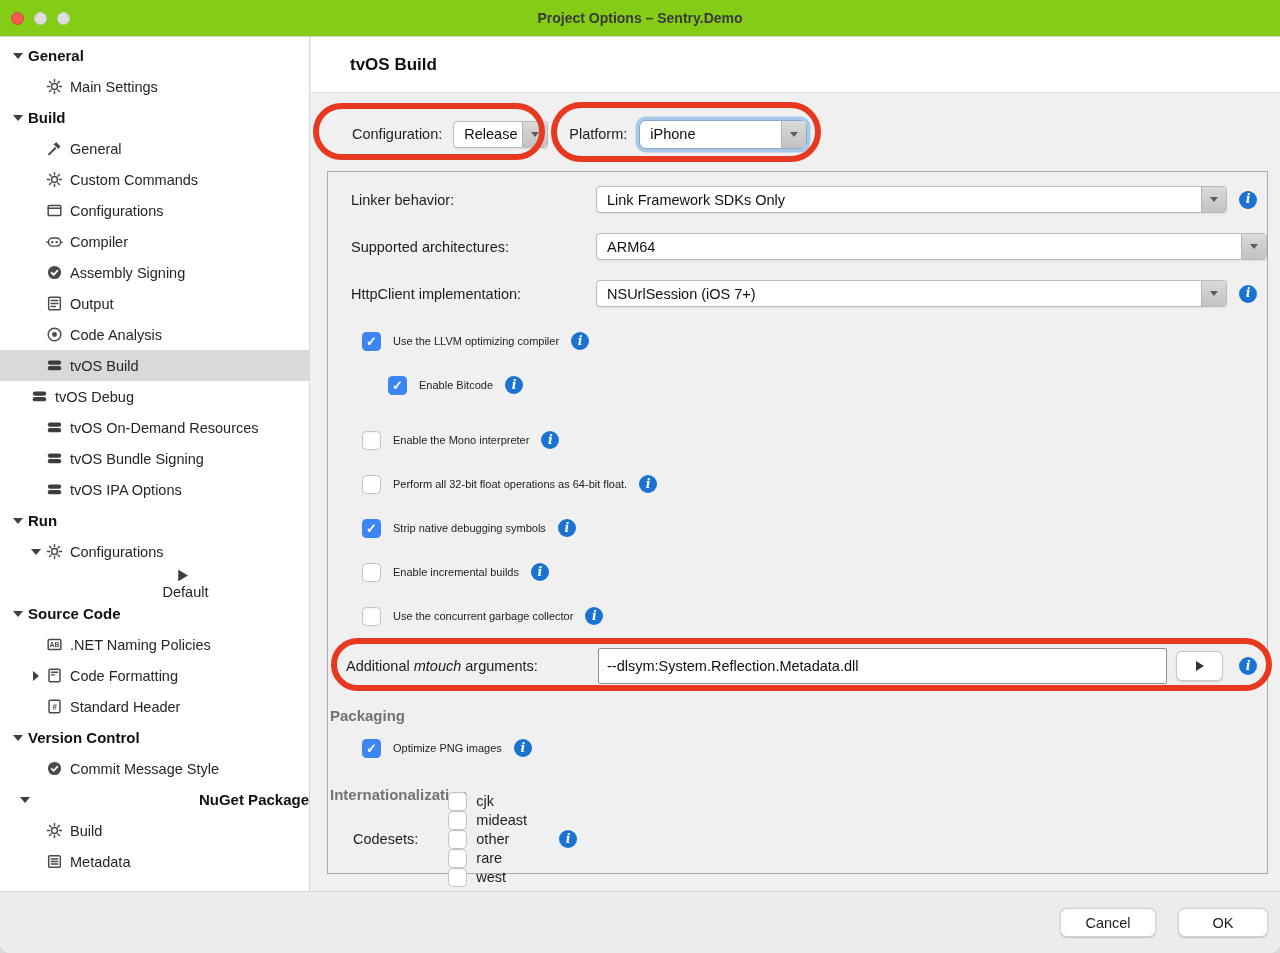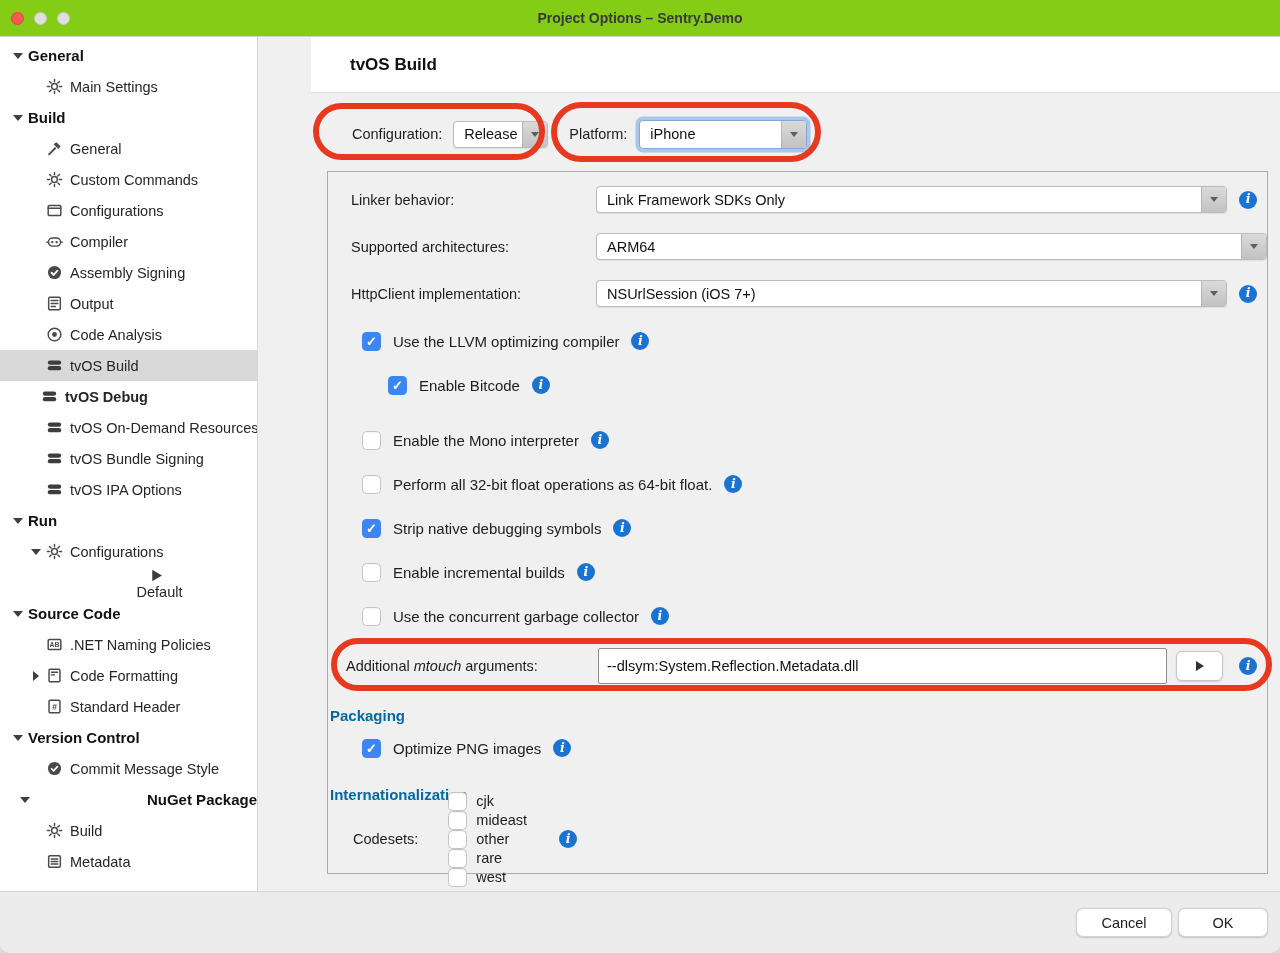--- a/index.html
+++ b/index.html
@@ -13,21 +13,21 @@
           border-radius:0 0 10px 10px;}
   
   .titlebar{position:absolute;left:0;top:0;right:0;height:37px;background:#84cc16;
             border-bottom:1px solid #d2d2d2;display:flex;align-items:center;justify-content:center;box-sizing:border-box;}
   .title{font-size:14px;font-weight:bold;color:#3a3a3a;}
   .traffic{position:absolute;left:11px;top:12px;display:flex;gap:10px;}
   .light{width:13px;height:13px;border-radius:50%;box-sizing:border-box;}
   .light.red{background:#f45c52;border:1px solid #e0443a;}
   .light.gray{background:#dfdfdf;border:1px solid #c9c9c9;}
   
-  .sidebar{position:absolute;left:0;top:37px;width:258px;height:854px;background:#fff;
+  .sidebar{position:absolute;left:0;top:37px;width:310px;height:854px;background:#fff;
            border-right:1px solid #d8d8d8;box-sizing:border-box;padding-top:3px;overflow:hidden;}
   .tree-row{height:31px;display:flex;align-items:center;font-size:14.5px;color:#262626;white-space:nowrap;}
   .tree-row.section{font-weight:bold;color:#111;font-size:15px;}
   .tree-row.selected{background:#d9d9d9;}
   .tri{width:20px;flex:0 0 20px;display:flex;align-items:center;justify-content:center;}
   .tri.down::before{content:"";border-left:5px solid transparent;border-right:5px solid transparent;border-top:6px solid #3f3f3f;}
   .tri.right::before{content:"";border-top:5px solid transparent;border-bottom:5px solid transparent;border-left:6px solid #3f3f3f;}
   .icon{width:17px;height:17px;margin-right:7px;display:inline-flex;flex:0 0 17px;}
   .icon svg{width:100%;height:100%;}
   
@@ -36,61 +36,61 @@
                padding-left:39px;box-sizing:border-box;}
   .main-header h1{margin:0;font-size:17px;font-weight:bold;color:#111;}
   .config-row{position:absolute;left:0;top:80px;right:0;height:34px;display:flex;align-items:center;
               padding-left:41px;font-size:14.5px;color:#1d1d1f;}
   .combo{height:27px;background:#fff;border:1px solid #bcbcbc;border-radius:4px;display:flex;align-items:center;
          box-sizing:border-box;box-shadow:0 .5px 1px rgba(0,0,0,.08);}
   .combo .val{flex:1;padding:0 10px;font-size:14.5px;color:#111;white-space:nowrap;overflow:hidden;}
   .combo-btn{width:24px;align-self:stretch;border-radius:0 3px 3px 0;background:linear-gradient(#dadada,#c2c2c2);
              border-left:1px solid #b5b5b5;display:flex;align-items:center;justify-content:center;flex:0 0 24px;}
   .combo-btn::after{content:"";border-left:4.5px solid transparent;border-right:4.5px solid transparent;border-top:5.5px solid #5e5e5e;}
-  .combo.focused{box-shadow:0 0 0 3.5px var(--focus);border-color:#84a9d4;}
+  .combo.focused{box-shadow:0 0 0 3.5px var(--focus);border-color:#84a9d4;border-radius:7px;}
   .cfg-label{margin-right:11px;}
   .cfg-combo{width:95px;}
   .plat-label{margin-left:21px;margin-right:12px;}
   .plat-combo{width:168px;height:29px;}
   
   .content-box{position:absolute;left:16px;top:134px;width:941px;height:703px;border:1px solid #ababab;
                box-sizing:border-box;padding-top:4px;}
   .drop-row{display:flex;align-items:center;height:47px;padding-left:23px;padding-right:10px;}
   .drop-row.full{padding-right:0;}
   .field-label{flex:0 0 245px;font-size:14.5px;color:#1d1d1f;}
   .drop-row .combo{flex:1;}
   .info{width:18px;height:18px;flex:0 0 18px;border-radius:50%;background:var(--info);color:#fff;
         display:flex;align-items:center;justify-content:center;margin-left:12px;}
   .info::before{content:"i";font-family:"DejaVu Serif",serif;font-style:italic;font-weight:bold;font-size:12.5px;line-height:1;}
-  .check-row{display:flex;align-items:center;height:28px;margin:16px 0 0 34px;font-size:15px;color:#1d1d1f;}
+  .check-row{display:flex;align-items:center;height:28px;margin:16px 0 0 34px;font-size:11px;color:#1d1d1f;}
   .check-row.first{margin-top:10px;}
   .check-row.indent1{margin-left:60px;}
   .check-row.gap{margin-top:27px;}
   .checkbox{width:19px;height:19px;border-radius:4.5px;margin-right:12px;box-sizing:border-box;flex:0 0 19px;}
   .checkbox.unchecked{background:#fff;border:1px solid #c3c3c3;box-shadow:inset 0 1px 1px rgba(0,0,0,.04);}
   .checkbox.checked{background:var(--accent);display:flex;align-items:center;justify-content:center;}
   .checkbox.checked::after{content:"\2713";color:#fff;font-size:13px;font-weight:bold;line-height:1;}
   .mtouch-row{display:flex;align-items:center;height:34px;margin:19px 10px 0 18px;font-size:14.5px;color:#1d1d1f;}
   .mtouch-label{flex:0 0 252px;}
   .mtouch-label em{font-style:italic;}
   .mtouch-input{flex:1;height:24px;border:1px solid #8f8f8f;border-radius:2px;background:#fff;
                 font-family:"Liberation Sans",sans-serif;font-size:14.5px;color:#111;padding:17px 8px;box-sizing:border-box;}
   .expand-btn{width:47px;height:30px;margin-left:9px;background:#fff;border:1px solid #c8c8c8;border-radius:6px;
               display:flex;align-items:center;justify-content:center;box-shadow:0 .5px 1.5px rgba(0,0,0,.15);flex:0 0 47px;}
   .expand-btn::after{content:"";border-top:5px solid transparent;border-bottom:5px solid transparent;border-left:8px solid #333;}
   .mtouch-row .info{margin-left:16px;}
-  .section-header{font-size:15px;font-weight:bold;color:#0369a1;margin:24px 0 0 2px;}
+  .section-header{font-size:15px;font-weight:bold;color:#737373;margin:24px 0 0 2px;}
   .codesets-row{display:flex;align-items:center;height:28px;margin:22px 0 0 25px;font-size:14.5px;color:#1d1d1f;}
   .codesets-label{margin-right:30px;}
   .codeset{display:flex;align-items:center;margin-right:28px;}
   .codeset .checkbox{margin-right:9px;}
   .codesets-row .info{margin-left:4px;}
   
   .footer{position:absolute;left:0;bottom:0;width:100%;height:62px;background:#ececec;border-top:1px solid #d4d4d4;
-          display:flex;align-items:center;justify-content:flex-end;gap:6px;padding-right:12px;box-sizing:border-box;}
+          display:flex;align-items:center;justify-content:flex-end;gap:22px;padding-right:12px;box-sizing:border-box;}
   .btn{height:29px;background:#fff;border:1px solid #d2d2d2;border-radius:7px;font-family:"Liberation Sans",sans-serif;
        font-size:14.5px;color:#1d1d1f;box-shadow:0 .5px 1.5px rgba(0,0,0,.18);padding:0 10px;}
   .btn.cancel{width:96px;}
   .btn.ok{width:90px;}
   
   .annotation{position:absolute;border:6px solid var(--red);border-radius:30px;pointer-events:none;box-sizing:border-box;}
   #ann-configuration{left:313px;top:103px;width:232px;height:57px;}
   #ann-platform{left:551px;top:102px;width:270px;height:60px;}
   #ann-mtouch{left:331px;top:638px;width:941px;height:53px;}
 </style>
@@ -203,21 +203,21 @@
         <div class="tree-row selected" style="padding-left: 26px;">
           <span class="tri"></span>
           <span class="icon">
             <svg viewBox="0 0 14 14">
               <rect x="1.5" y="2.8" width="11" height="3.6" rx="1.8" fill="#3d3d3d"></rect>
               <rect x="1.5" y="7.4" width="11" height="3.6" rx="1.8" fill="#3d3d3d"></rect>
             </svg>
           </span>
           <span>tvOS Build</span>
         </div>
-        <div class="tree-row" style="padding-left: 21px; font-weight: bold;">
+        <div class="tree-row" style="padding-left: 11px;">
           <span class="tri"></span>
           <span class="icon">
             <svg viewBox="0 0 14 14">
               <rect x="1.5" y="2.8" width="11" height="3.6" rx="1.8" fill="#3d3d3d"></rect>
               <rect x="1.5" y="7.4" width="11" height="3.6" rx="1.8" fill="#3d3d3d"></rect>
             </svg>
           </span>
           <span>tvOS Debug</span>
         </div>
         <div class="tree-row" style="padding-left: 26px;">

